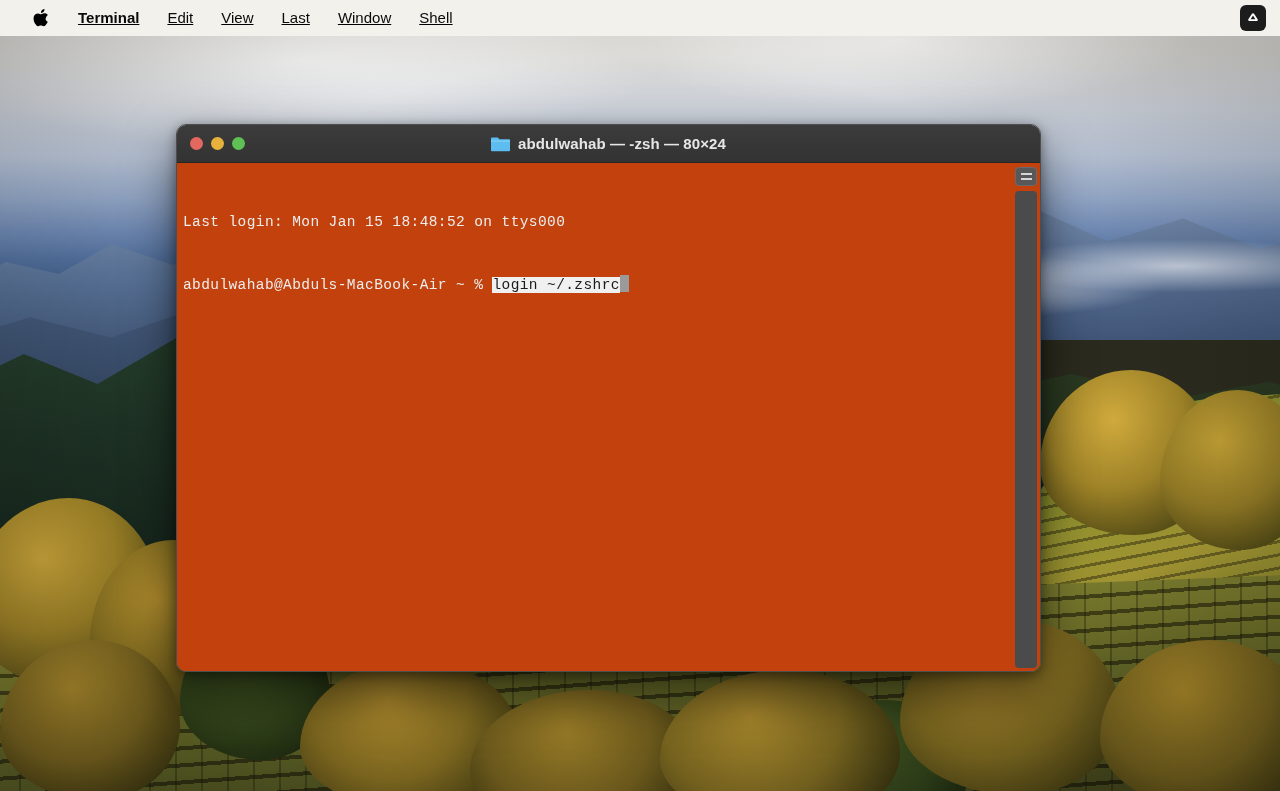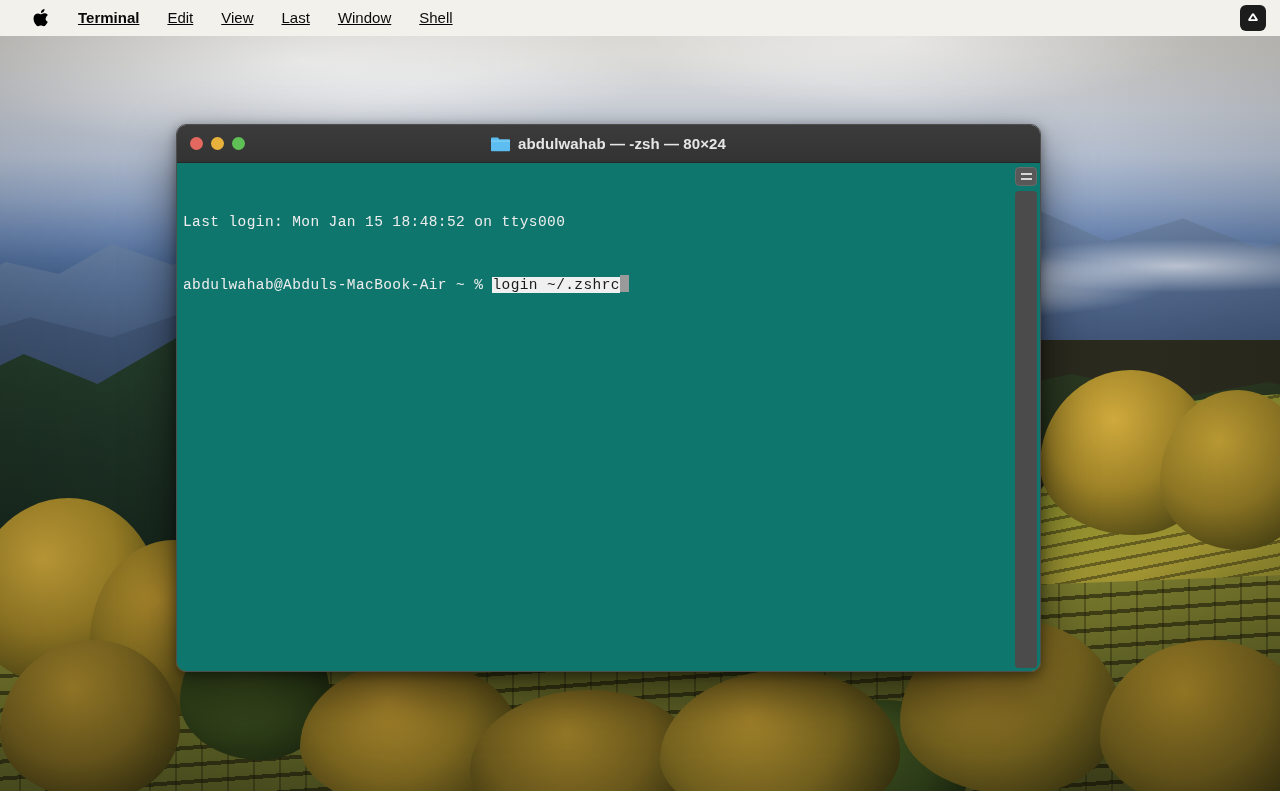--- a/index.html
+++ b/index.html
@@ -271,21 +271,21 @@
     font-size: 15px;
     font-weight: bold;
     color: #e6e6e6;
     letter-spacing: 0.1px;
     white-space: nowrap;
   }
 
   .term-body {
     position: relative;
     height: 509px;
-    background: #0f766e;
+    background: #c2410c;
     overflow: hidden;
   }
   .term-content {
     position: absolute;
     left: 6px; top: 7px;
     right: 32px;
     font-family: "Liberation Mono", "DejaVu Sans Mono", monospace;
     font-size: 14.5px;
     line-height: 21px;
     color: #ededed;

